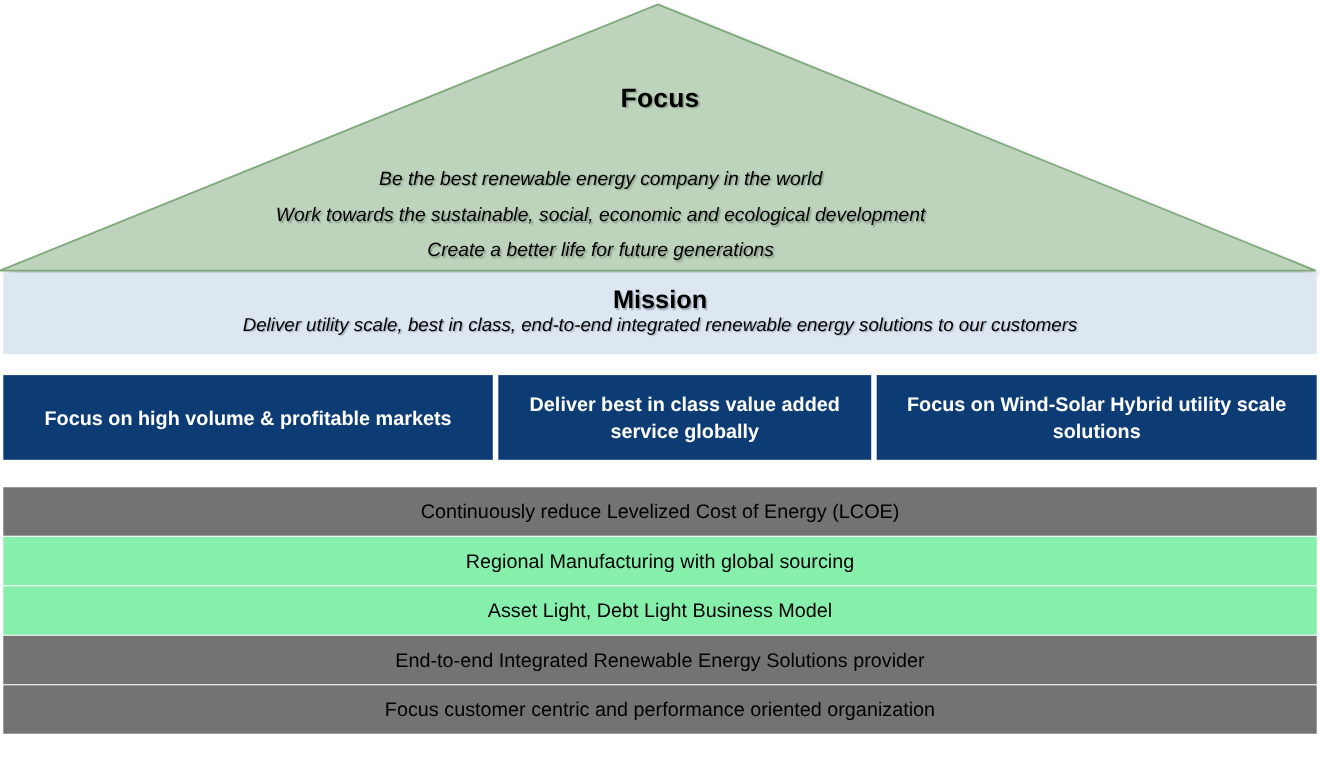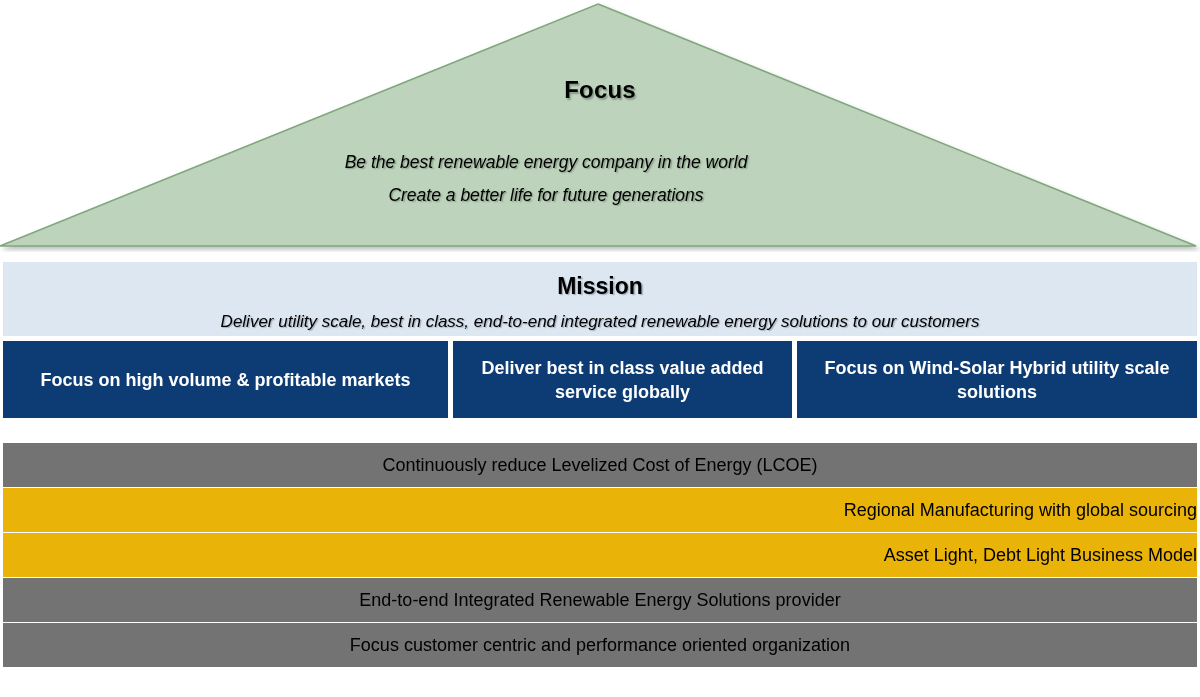--- a/index.html
+++ b/index.html
@@ -60,35 +60,35 @@
     font-style: italic;
     line-height: 32.5px;
     white-space: nowrap;
     text-shadow: 1.4px 1.4px 1.4px rgba(90,110,90,0.55);
   }
 
   
   .mission {
     position: absolute;
     left: 3px;
-    top: 262px;
+    top: 248px;
     width: 1194px;
     height: 74px;
     background: #dde7f2;
     box-sizing: border-box;
     text-align: center;
   }
   .mission-title {
     margin-top: 11px;
     font-size: 23px;
     font-weight: bold;
     text-shadow: 1.4px 1.4px 1.2px rgba(120,130,145,0.6);
   }
   .mission-sub {
-    margin-top: 12px;
+    margin-top: 0;
     font-size: 17px;
     font-style: italic;
     white-space: nowrap;
     text-shadow: 1.2px 1.2px 1.1px rgba(120,130,145,0.55);
   }
 
   
   .pillars {
     position: absolute;
     left: 3px;
@@ -126,38 +126,39 @@
     height: 44px;
     display: flex;
     align-items: center;
     justify-content: center;
     text-align: center;
     font-size: 18px;
     margin-bottom: 1px;
     box-sizing: border-box;
   }
   .row-odd  { background: #737373; }
-  .row-even { background: #eab308; justify-content: flex-end; }
+  .row-even { background: #86efac; }
 </style>
 </head>
 <body>
 
 <div class="vision-wrap">
   <svg width="1200" height="252" viewBox="0 0 1200 252">
     <defs>
       <filter id="triShadow" x="-10%" y="-10%" width="130%" height="130%">
         <feDropShadow dx="3" dy="3" stdDeviation="2.2" flood-color="#8a8a8a" flood-opacity="0.55"></feDropShadow>
       </filter>
     </defs>
     <polygon points="598,4 1196,246 0,246" fill="#bed3bc" stroke="#7fa87c" stroke-width="1.6" filter="url(#triShadow)"></polygon>
   </svg>
   <div class="vision-text">
     <div class="vision-title">Focus</div>
     <div class="vision-lines">
       <div class="vision-line">Be the best renewable energy company in the world</div>
+      <div class="vision-line">Work towards the sustainable, social, economic and ecological development</div>
       <div class="vision-line">Create a better life for future generations</div>
     </div>
   </div>
 </div>
 
 <div class="mission">
   <div class="mission-title">Mission</div>
   <div class="mission-sub">Deliver utility scale, best in class, end-to-end integrated renewable energy solutions to our customers</div>
 </div>
 

